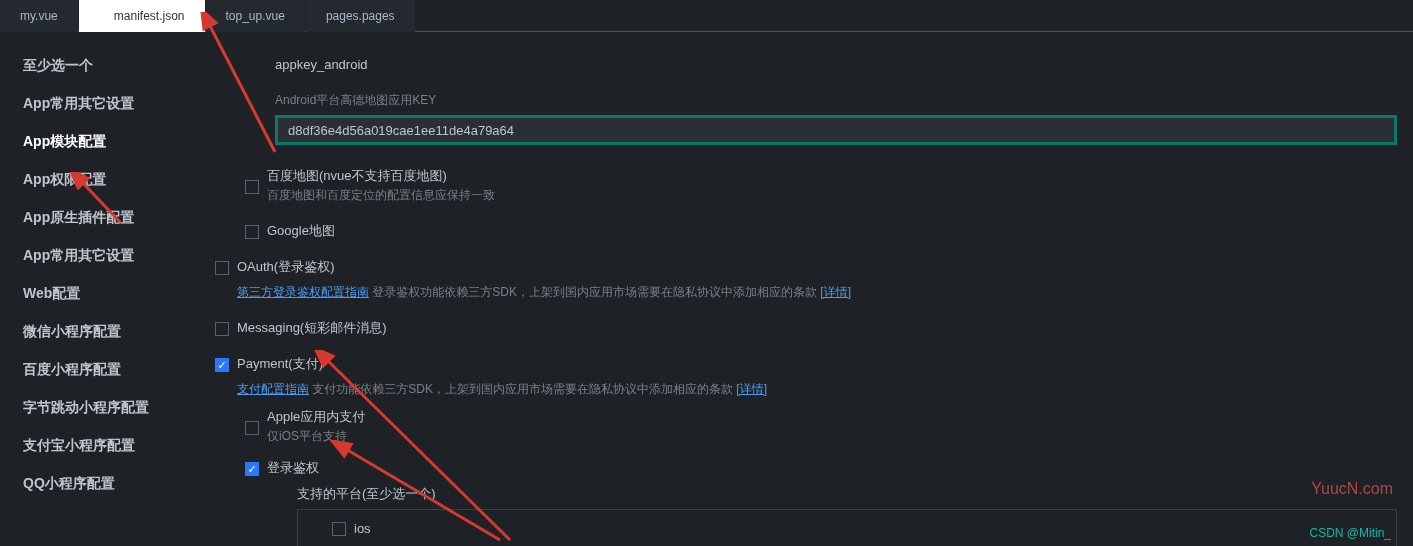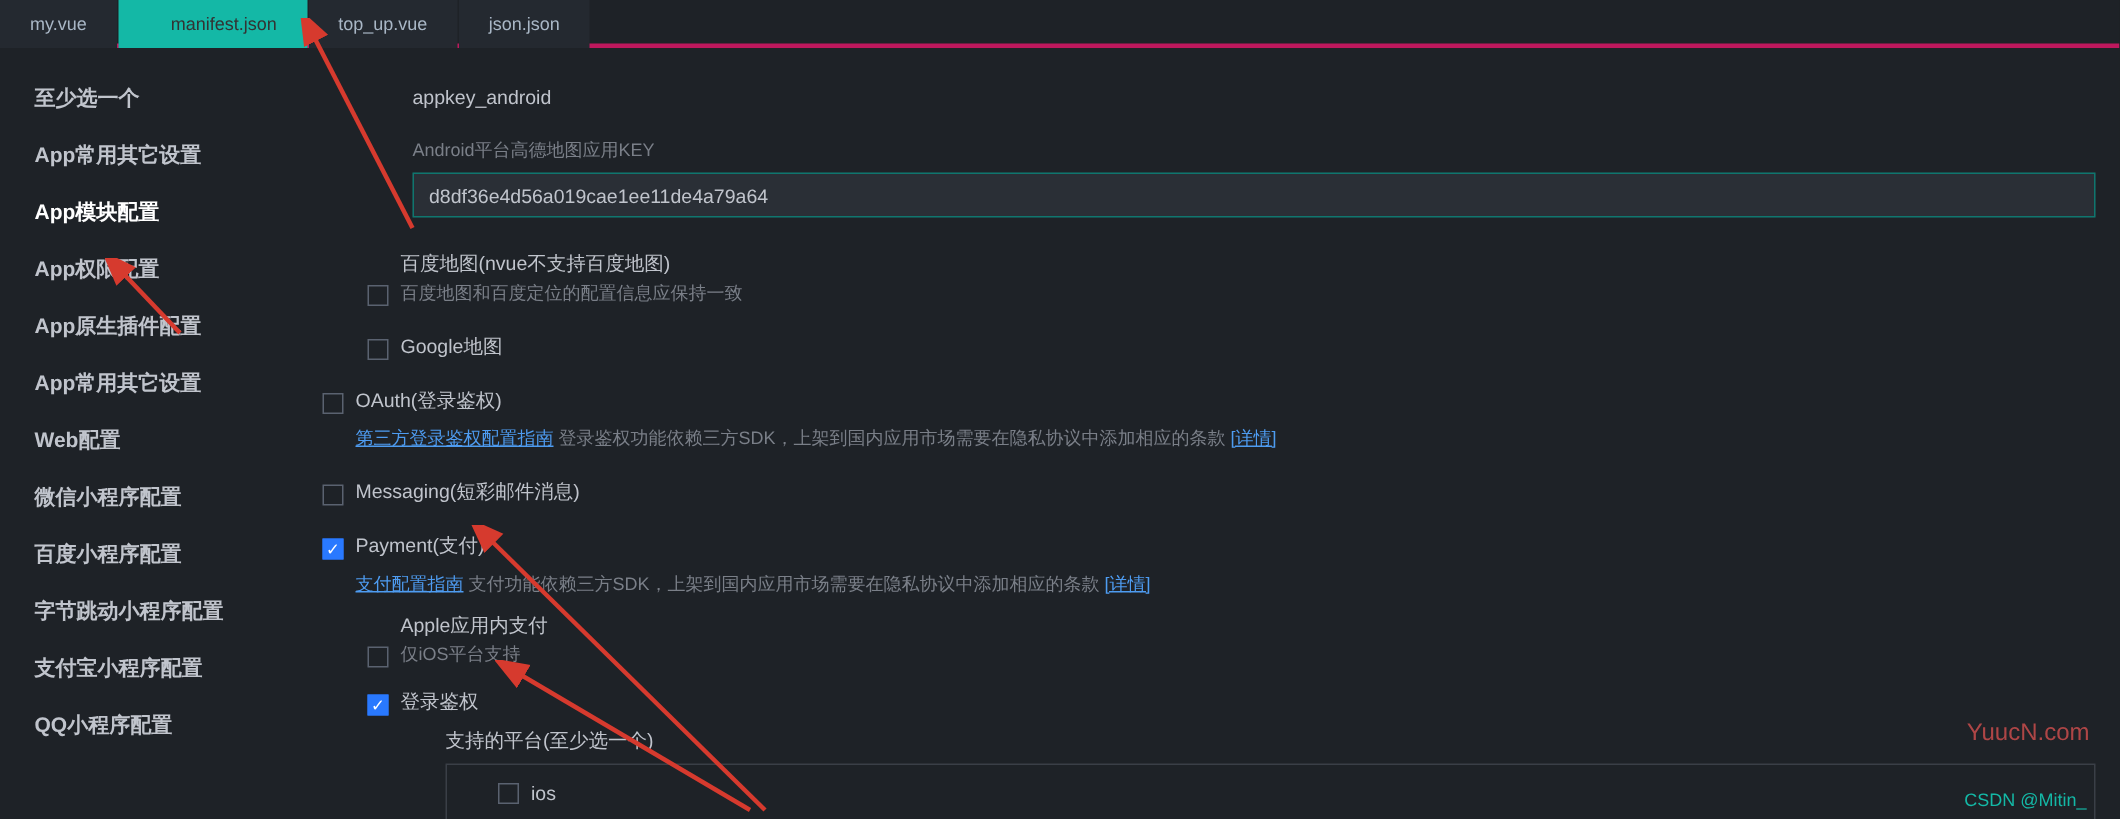--- a/index.html
+++ b/index.html
@@ -10,34 +10,34 @@
   font-size: 13px;
   width: 1413px;
   height: 546px;
   overflow: hidden;
   position: relative;
 }
 .tabs {
   display: flex;
   background: #1e2227;
   height: 32px;
-  border-bottom: 3px solid #be185d;
+  border-bottom: 1px solid #be185d;
 }
 .tab {
   padding: 0 20px;
   height: 32px;
   line-height: 32px;
   color: #a9b7c6;
   font-size: 12px;
   cursor: pointer;
   background: #242930;
   margin-right: 1px;
 }
 .tab.active {
-  background: #14b8a6;
+  background: #ffffff;
   color: #333;
   padding-left: 35px;
 }
 .main {
   display: flex;
   height: calc(100% - 32px);
 }
 .sidebar {
   width: 190px;
   padding: 15px 0 0 23px;
@@ -71,28 +71,28 @@
   font-size: 12px;
   padding-left: 60px;
   margin-bottom: 6px;
   margin-top: 20px;
 }
 .text-input {
   margin-left: 60px;
   width: calc(100% - 70px);
   height: 30px;
   background: #2a2f36;
-  border: 1px solid #0f766e;
+  border: 3px solid #0f766e;
   color: #c0c4cc;
   padding: 0 10px;
   font-size: 13px;
 }
 .check-row {
   display: flex;
-  align-items: flex-end;
+  align-items: center;
   margin-bottom: 8px;
 }
 .checkbox {
   width: 14px;
   height: 14px;
   border: 1px solid #5a6270;
   margin-right: 8px;
   flex-shrink: 0;
   margin-top: 2px;
   display: inline-flex;
@@ -157,21 +157,21 @@
 }
 svg.arrow { position: absolute; pointer-events: none; }
 </style>
 </head>
 <body>
 
 <div class="tabs">
   <div class="tab">my.vue</div>
   <div class="tab active">manifest.json</div>
   <div class="tab">top_up.vue</div>
-  <div class="tab">json.json</div>
+  <div class="tab">pages.pages</div>
 </div>
 
 <div class="main">
   <div class="sidebar">
     <div class="sidebar-item">至少选一个</div>
     <div class="sidebar-item">App常用其它设置</div>
     <div class="sidebar-item active">App模块配置</div>
     <div class="sidebar-item">App权限配置</div>
     <div class="sidebar-item">App原生插件配置</div>
     <div class="sidebar-item">App常用其它设置</div>

